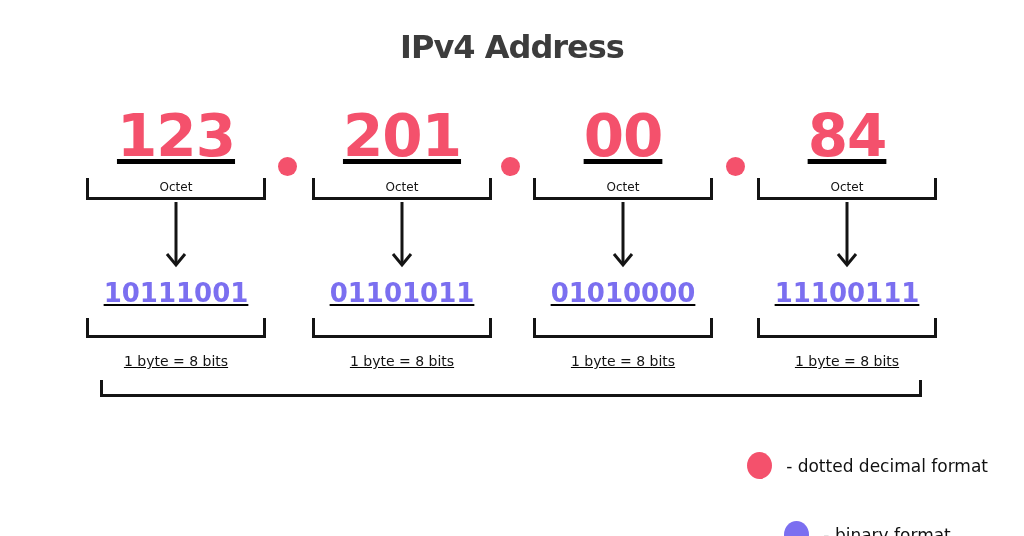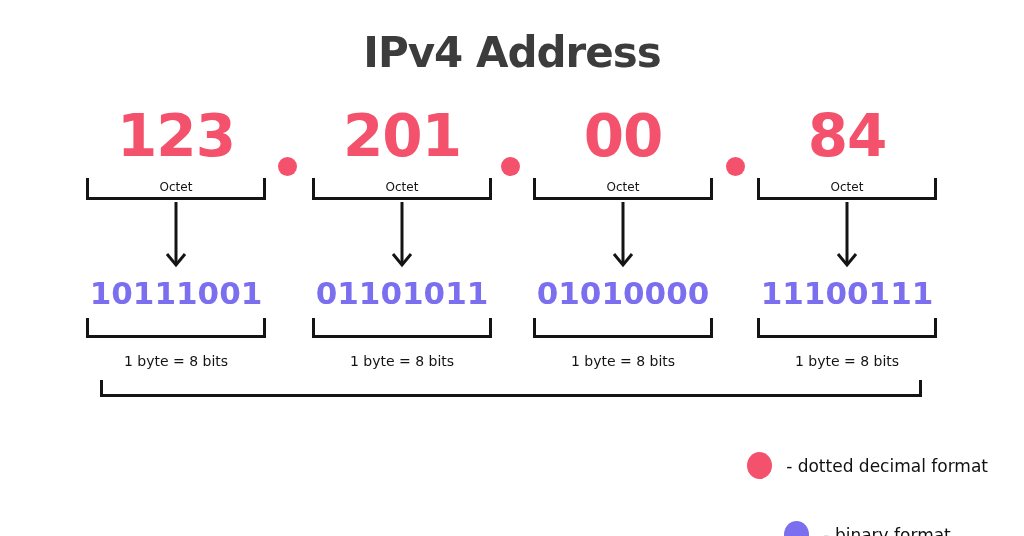--- a/index.html
+++ b/index.html
@@ -2,42 +2,42 @@
 <html><head>
 <meta charset="utf-8">
 <style>
   html,body{margin:0;padding:0;background:#ffffff;}
   .canvas{
     position:relative;width:1024px;height:536px;background:#ffffff;
     font-family:"DejaVu Sans","Liberation Sans",sans-serif;overflow:hidden;
   }
   .title{
     position:absolute;top:28px;left:0;width:100%;margin:0;text-align:center;
-    font-size:42px;font-weight:700;color:#3c3c3c;letter-spacing:-1px;
+    font-size:32px;font-weight:700;color:#3c3c3c;letter-spacing:-1px;
   }
   
-  .col{position:absolute;top:100px;width:180px;}
+  .col{position:absolute;top:100px;width:180px;text-decoration:underline;}
   .col-1{left:86px}.col-2{left:312px}.col-3{left:533px}.col-4{left:757px}
   .decimal{
     height:78px;line-height:72px;text-align:center;
     font-size:58px;font-weight:700;color:#f4516c;letter-spacing:-1px;
   }
   .bracket-top{
     position:relative;height:22px;box-sizing:border-box;
     border-left:3px solid #141414;border-right:3px solid #141414;border-bottom:3px solid #141414;
   }
   .octet-label{
     position:absolute;left:0;bottom:3px;width:100%;text-align:center;
     font-size:12px;color:#141414;
   }
   .arrow-zone{height:74px;display:flex;justify-content:center;align-items:flex-start;}
   .arrow line,.arrow polyline{stroke:#141414;stroke-width:3;fill:none;}
   .binary{
     height:38px;line-height:38px;text-align:center;
-    font-size:31px;font-weight:700;color:#7b6ff0;
+    font-size:26px;font-weight:700;color:#7b6ff0;
   }
   .bracket-bottom{
     height:20px;margin-top:6px;box-sizing:border-box;
     border-left:3px solid #141414;border-right:3px solid #141414;border-bottom:3px solid #141414;
   }
   .byte-label{margin-top:15px;text-align:center;font-size:14px;color:#141414;}
   
   .dot{position:absolute;top:157px;width:19px;height:19px;border-radius:50%;background:#f4516c;}
   .dot-1{left:278px}.dot-2{left:501px}.dot-3{left:726px}
   

